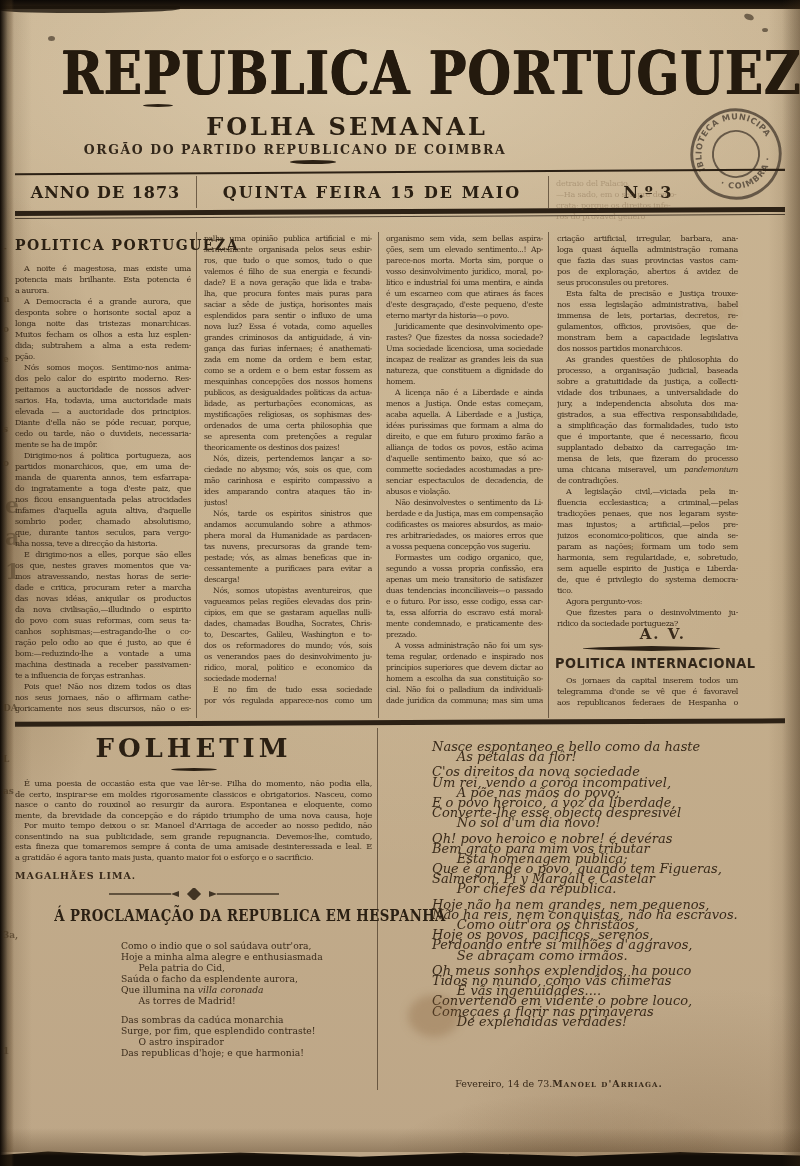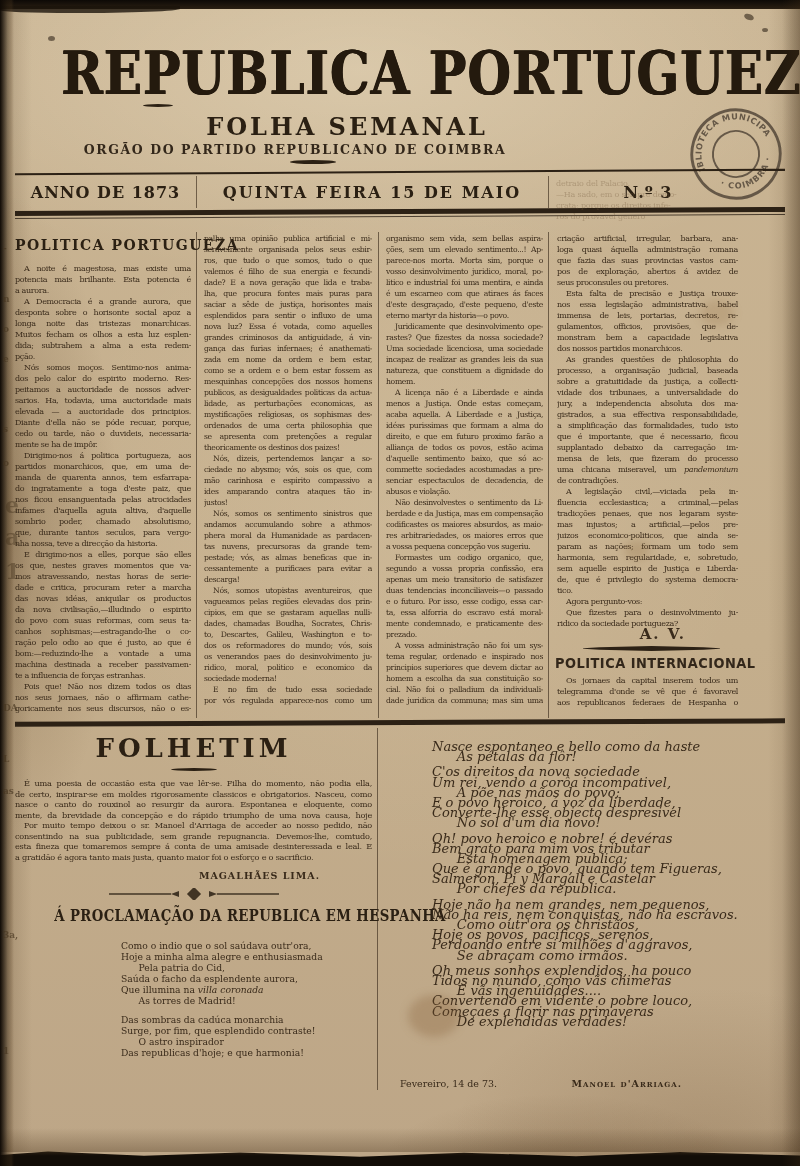--- a/index.html
+++ b/index.html
@@ -43,21 +43,21 @@
     white-space:nowrap;}
   .intl-head{font-family:"DejaVu Sans",sans-serif;font-size:13.5px;font-weight:bold;
     letter-spacing:.5px;color:#33271a;white-space:nowrap;margin:7px 0 6px -2px;transform:scaleX(.96);transform-origin:0 50%;}
   .sig-av{height:13px;text-align:right;padding-right:52px;font-size:15px;font-weight:bold;letter-spacing:2px;}
   .lens{height:5px;background:#2c2115;margin:4px 0 0 26px;width:137px;
     clip-path:polygon(0 45%,12% 25%,50% 0,88% 25%,100% 45%,100% 55%,88% 75%,50% 100%,12% 75%,0 55%);}
   
   .fol-head{font-size:26px;font-weight:bold;letter-spacing:4px;text-align:center;color:#2b2013;}
   .fol-intro{margin-top:7px;font-size:8.2px;line-height:10.5px;}
   .fol-intro .ln{height:10.5px;letter-spacing:-.25px;}
-  .fol-sig{margin-top:8px;text-align:right;padding-right:52px;font-size:9.5px;font-weight:bold;letter-spacing:1px;}
+  .fol-sig{margin-top:8px;padding-right:52px;font-size:9.5px;font-weight:bold;letter-spacing:1px;}
   .proc-head{margin-top:5px;font-size:17px;font-weight:bold;letter-spacing:.5px;text-align:center;
     white-space:nowrap;transform:scaleX(.78);transform-origin:50% 50%;color:#2b2013;}
   .poem{font-size:9.2px;line-height:11px;white-space:pre;color:#392a1a;}
   .poem .pln{height:11px;margin-left:44px;}
   .poem .gap{height:8px;}
   .poem-r{font-size:13px;line-height:10.2px;white-space:pre;color:#392a1a;font-style:italic;}
   .poem-r .pln{height:10.2px;}
   .poem-r .gap{height:5px;}
   .pfoot{display:flex;justify-content:space-between;font-size:9.5px;}
   .pfoot .pa{font-variant:small-caps;font-weight:bold;letter-spacing:1px;}
@@ -189,21 +189,21 @@
         <div class="ln"><span>lidade, as perturbações economicas, as</span></div>
         <div class="ln"><span>mystificações religiosas, os sophismas des-</span></div>
         <div class="ln"><span>ordenados de uma certa philosophia que</span></div>
         <div class="ln"><span>se apresenta com pretenções a regular</span></div>
         <div class="ln pe"><span>theoricamente os destinos dos paizes!</span></div>
         <div class="ln ps"><span>Nós, dizeis, pertendemos lançar a so-</span></div>
         <div class="ln"><span>ciedade no abysmo; vós, sois os que, com</span></div>
         <div class="ln"><span>mão carinhosa e espirito compassivo a</span></div>
         <div class="ln"><span>ides amparando contra ataques tão in-</span></div>
         <div class="ln pe"><span>justos!</span></div>
-        <div class="ln ps"><span>Nós, somos os sentimento sinistros que</span></div>
+        <div class="ln ps"><span>Nós, tarde os espiritos sinistros que</span></div>
         <div class="ln"><span>andamos accumulando sobre a athmos-</span></div>
         <div class="ln"><span>phera moral da Humanidade as pardacen-</span></div>
         <div class="ln"><span>tas nuvens, precursoras da grande tem-</span></div>
         <div class="ln"><span>pestade; vós, as almas beneficas que in-</span></div>
         <div class="ln"><span>cessantemente a purificaes para evitar a</span></div>
         <div class="ln pe"><span>descarga!</span></div>
         <div class="ln ps"><span>Nós, somos utopistas aventureiros, que</span></div>
         <div class="ln"><span>vagueamos pelas regiões elevadas dos prin-</span></div>
         <div class="ln"><span>cipios, em que se gastaram aquellas nulli-</span></div>
         <div class="ln"><span>dades, chamadas Boudha, Socrates, Chris-</span></div>
@@ -336,21 +336,21 @@
       <line x1="108" y1="6" x2="170" y2="6" stroke="#2b2013" stroke-width="1.6"></line>
       <path d="M62,6 l8,-3 v6 z" fill="#2b2013"></path>
       <path d="M108,6 l-8,-3 v6 z" fill="#2b2013"></path>
       <rect x="80" y="1" width="10" height="10" transform="rotate(45 85 6)" fill="#2b2013"></rect>
     </svg>
     <div class="proc-head">Á PROCLAMAÇÃO DA REPUBLICA EM HESPANHA</div>
     <div class="poem" style="margin:15px 0 0 62px;"><div class="pln"><span>Como o indio que o sol saúdava outr'ora,</span></div><div class="pln"><span>Hoje a minha alma alegre e enthusiasmada</span></div><div class="pln"><span>      Pela patria do Cid,</span></div><div class="pln"><span>Saúda o facho da esplendente aurora,</span></div><div class="pln"><span>Que illumina na </span><i>villa coronada</i></div><div class="pln"><span>      As torres de Madrid!</span></div><div class="gap"></div><div class="pln"><span>Das sombras da cadúca monarchia</span></div><div class="pln"><span>Surge, por fim, que esplendido contraste!</span></div><div class="pln"><span>      O astro inspirador</span></div><div class="pln"><span>Das republicas d'hoje; e que harmonia!</span></div></div>
   </div>
 
   <div class="abs poem-r" style="left:432px;top:742px;width:348px;"><div class="pln"><span>Nasce espontaneo e bello como da haste</span></div><div class="pln"><span>      As pétalas da flôr!</span></div><div class="gap"></div><div class="pln"><span>C'os direitos da nova sociedade</span></div><div class="pln"><span>Um rei, vendo a corôa incompativel,</span></div><div class="pln"><span>      A põe nas mãos do povo;</span></div><div class="pln"><span>E o povo heroico, á voz da liberdade,</span></div><div class="pln"><span>Converte-lhe esse objecto despresivel</span></div><div class="pln"><span>      No sol d'um dia novo!</span></div><div class="gap"></div><div class="pln"><span>Oh! povo heroico e nobre! é devéras</span></div><div class="pln"><span>Bem grato para mim vos tributar</span></div><div class="pln"><span>      Esta homenagem publica;</span></div><div class="pln"><span>Que é grande o povo, quando tem Figueras,</span></div><div class="pln"><span>Salmeron, Pi y Margall e Castelar</span></div><div class="pln"><span>      Por chefes da republica.</span></div><div class="gap"></div><div class="pln"><span>Hoje não ha nem grandes, nem pequenos,</span></div><div class="pln"><span>Não ha reis, nem conquistas, não ha escravos.</span></div><div class="pln"><span>      Como outr'ora os christãos,</span></div><div class="pln"><span>Hoje os povos, pacificos, serenos,</span></div><div class="pln"><span>Perdoando entre si milhões d'aggravos,</span></div><div class="pln"><span>      Se abraçam como irmãos.</span></div><div class="gap"></div><div class="pln"><span>Oh meus sonhos explendidos, ha pouco</span></div><div class="pln"><span>Tidos no mundo, como vãs chimeras</span></div><div class="pln"><span>      E vãs ingenuidades....</span></div><div class="pln"><span>Convertendo em vidente o pobre louco,</span></div><div class="pln"><span>Começaes a florir nas primaveras</span></div><div class="pln"><span>      De explendidas verdades!</span></div></div>
-  <div class="abs pfoot" style="left:390px;top:1078px;width:390px;">
+  <div class="abs pfoot" style="left:408px;top:1078px;width:390px;justify-content:center;">
     <span style="margin-left:10px;">Fevereiro, 14 de 73.</span>
     <span class="pa" style="margin-right:98px;">Manoel d'Arriaga.</span>
   </div>
 
   <div class="abs" id="ghost">
       <div>detraio del Palacio.</div>
       <div>—Ha sado, em o sempre demo-</div>
       <div>crata; porque os direitos infe-</div>
       <div>ros do provavel genero</div>
     </div>

